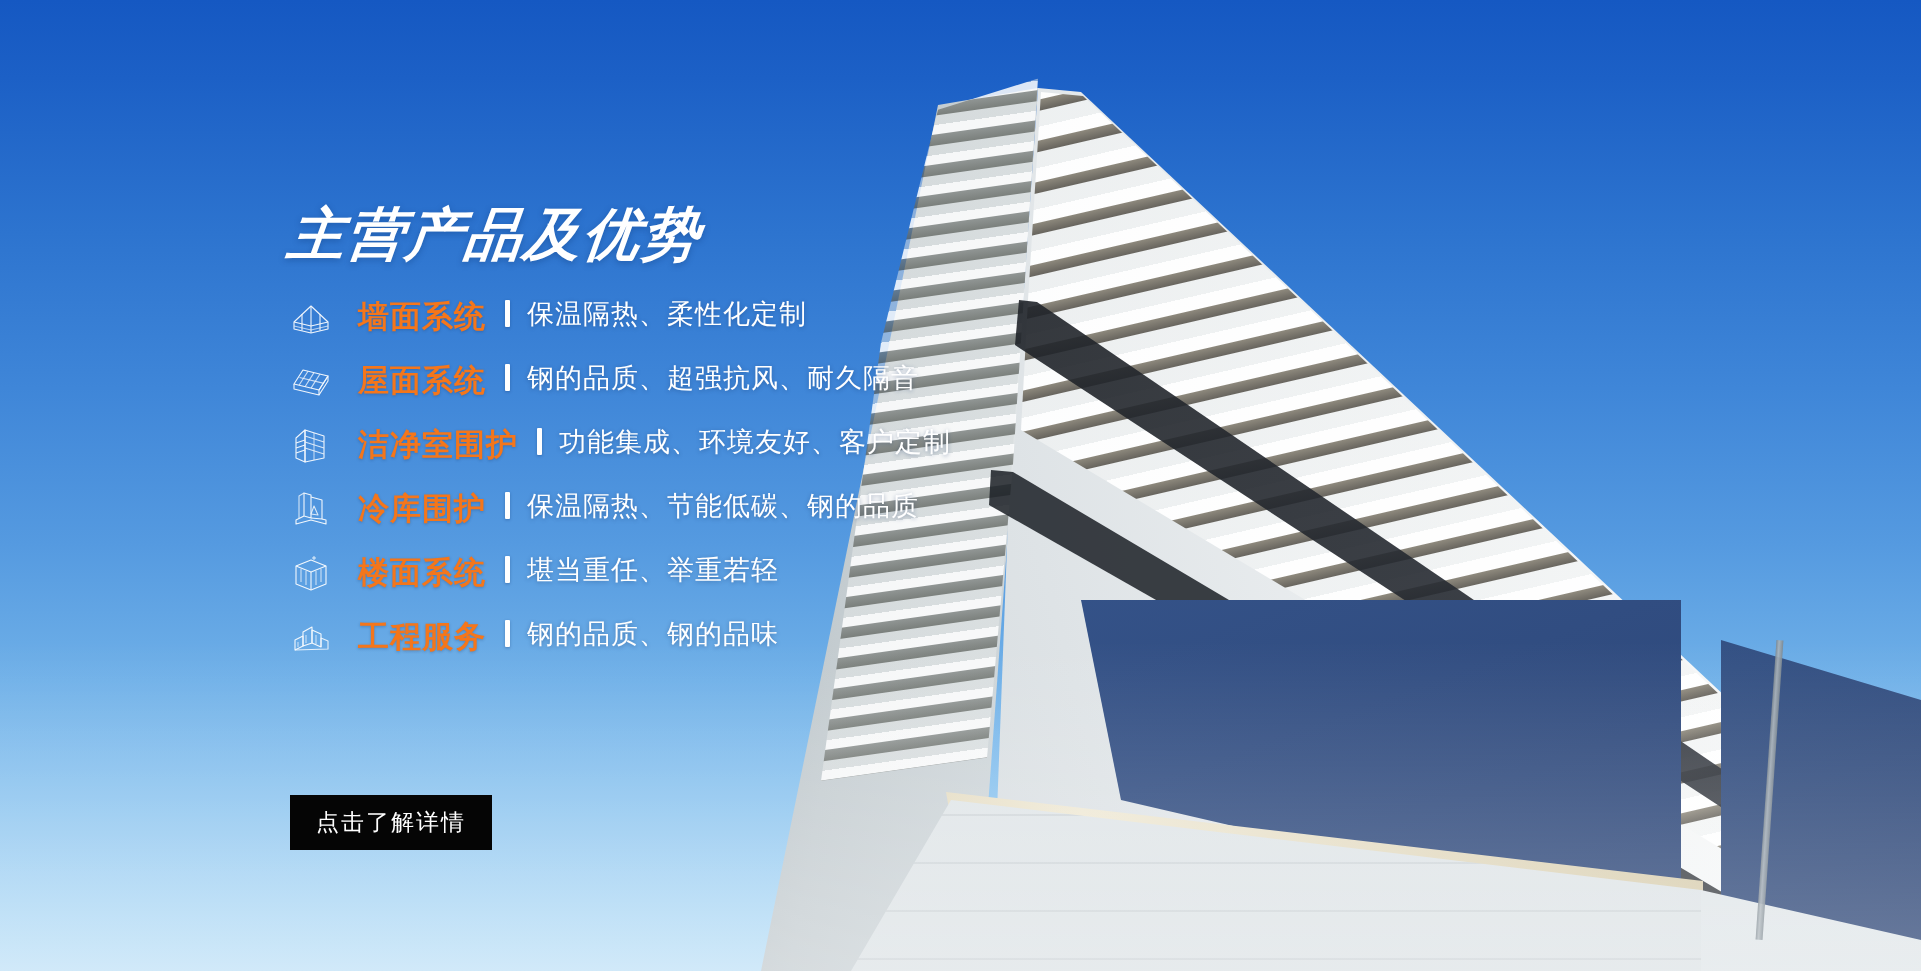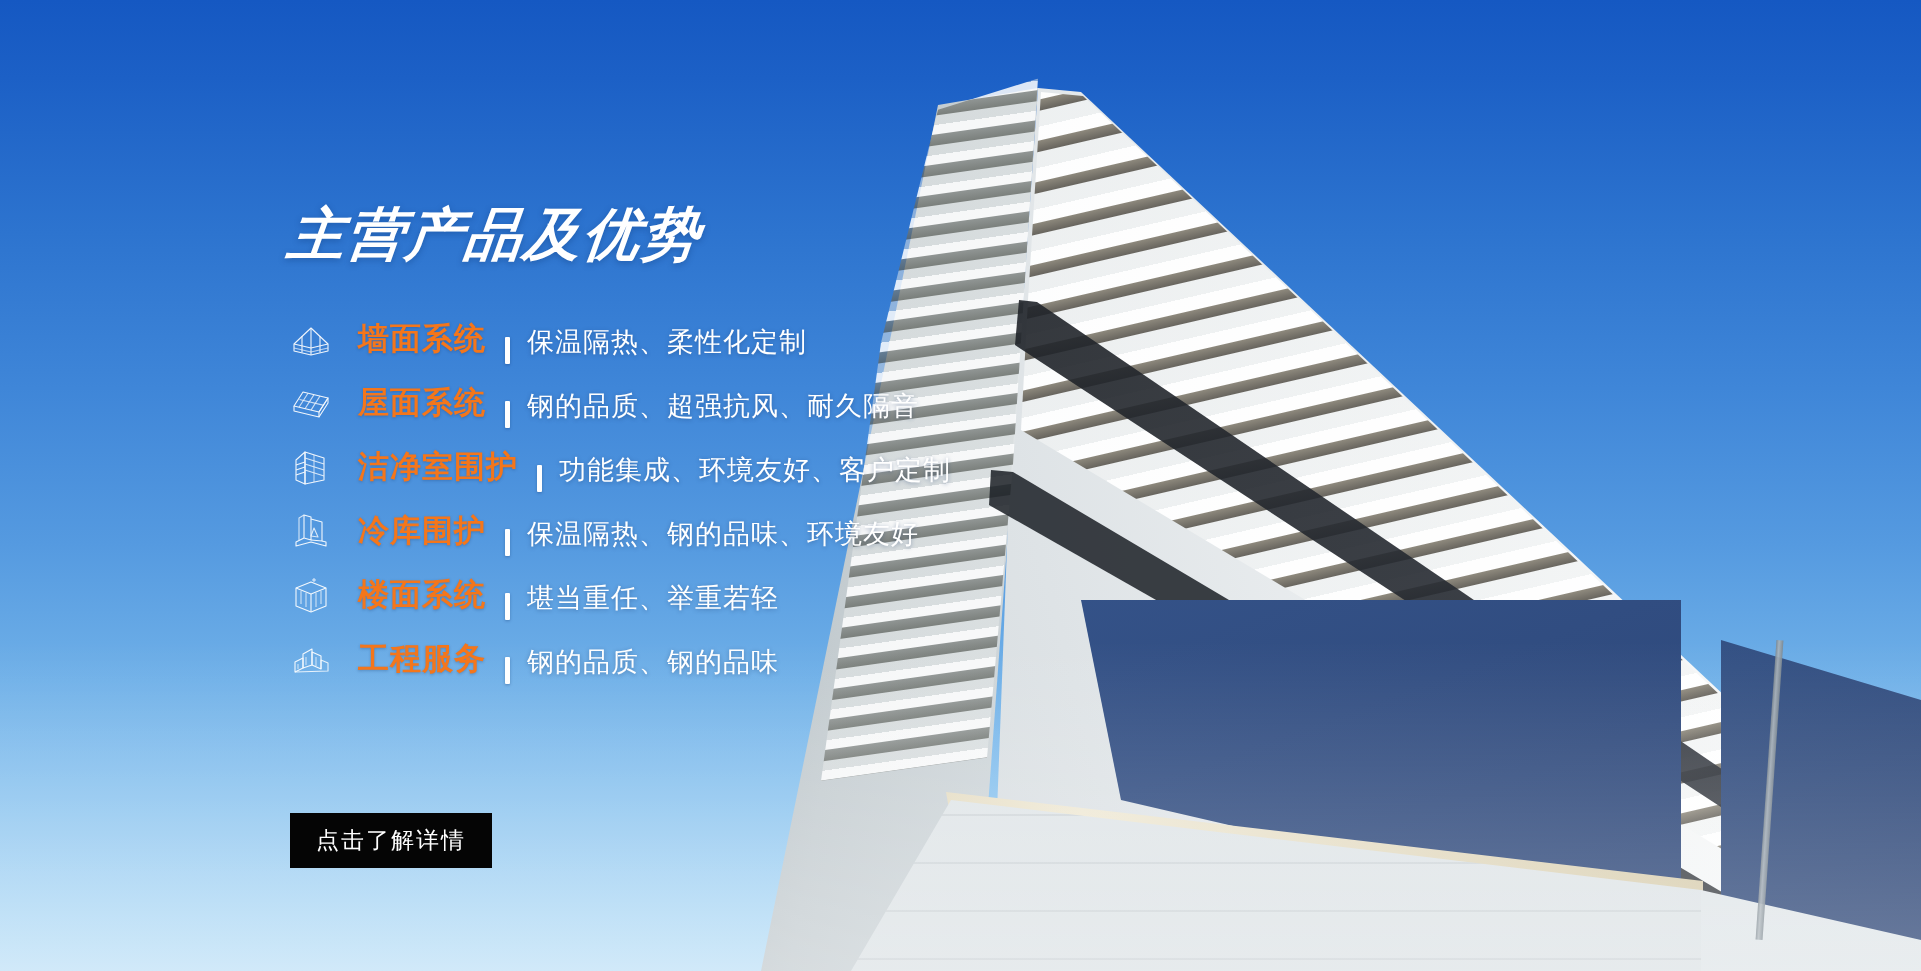--- a/index.html
+++ b/index.html
@@ -214,21 +214,21 @@
 
   .list {
     position: absolute;
     left: 290px;
     top: 296px;
     width: 900px;
   }
 
   .row {
     display: flex;
-    align-items: flex-end;
+    align-items: flex-start;
     height: 64px;
     white-space: nowrap;
   }
 
   .ico {
     width: 42px;
     height: 42px;
     flex: 0 0 42px;
     margin-right: 26px;
     opacity: 0.92;
@@ -271,21 +271,20 @@
     align-items: center;
     justify-content: center;
     padding: 12px 26px;
     background: #050505;
     color: #ffffff;
     font-size: 23px;
     letter-spacing: 2px;
     border: none;
     cursor: pointer;
     font-family: Liberation Serif, serif;
-    margin-top: 18px;
   }
 </style>
 </head>
 <body>
 
 <div class="banner">
 
   <div class="photo">
     <div class="tower">
       <div class="tower-left"></div>
@@ -372,21 +371,21 @@
           <svg viewBox="0 0 42 42" fill="none" stroke="#ffffff" stroke-width="1.1" stroke-linejoin="round">
             <path d="M14 5 L21 7 L21 30 L14 28 Z"></path>
             <path d="M21 9 L32 12 L32 31 L21 30"></path>
             <path d="M14 28 L6 32 L6 36 L21 32 L36 36 L36 32 L32 31"></path>
             <path d="M14 5 L9 8 L9 30" opacity="0.8"></path>
             <path d="M24 18 L28 27 L21 26 Z" opacity="0.85"></path>
           </svg>
         </span>
         <span class="cat">冷库围护</span>
         <span class="bar"></span>
-        <span class="desc">保温隔热、钢的品味、环境友好</span>
+        <span class="desc">保温隔热、节能低碳、钢的品质</span>
       </div>
 
 
       <div class="row">
         <span class="ico">
           <svg viewBox="0 0 42 42" fill="none" stroke="#ffffff" stroke-width="1.1" stroke-linejoin="round">
             <path d="M6 14 L21 8 L36 14 L36 32 L21 38 L6 32 Z"></path>
             <path d="M6 14 L21 20 L36 14"></path>
             <path d="M21 20 L21 38"></path>
             <path d="M11 17 L11 30" opacity="0.75"></path>

